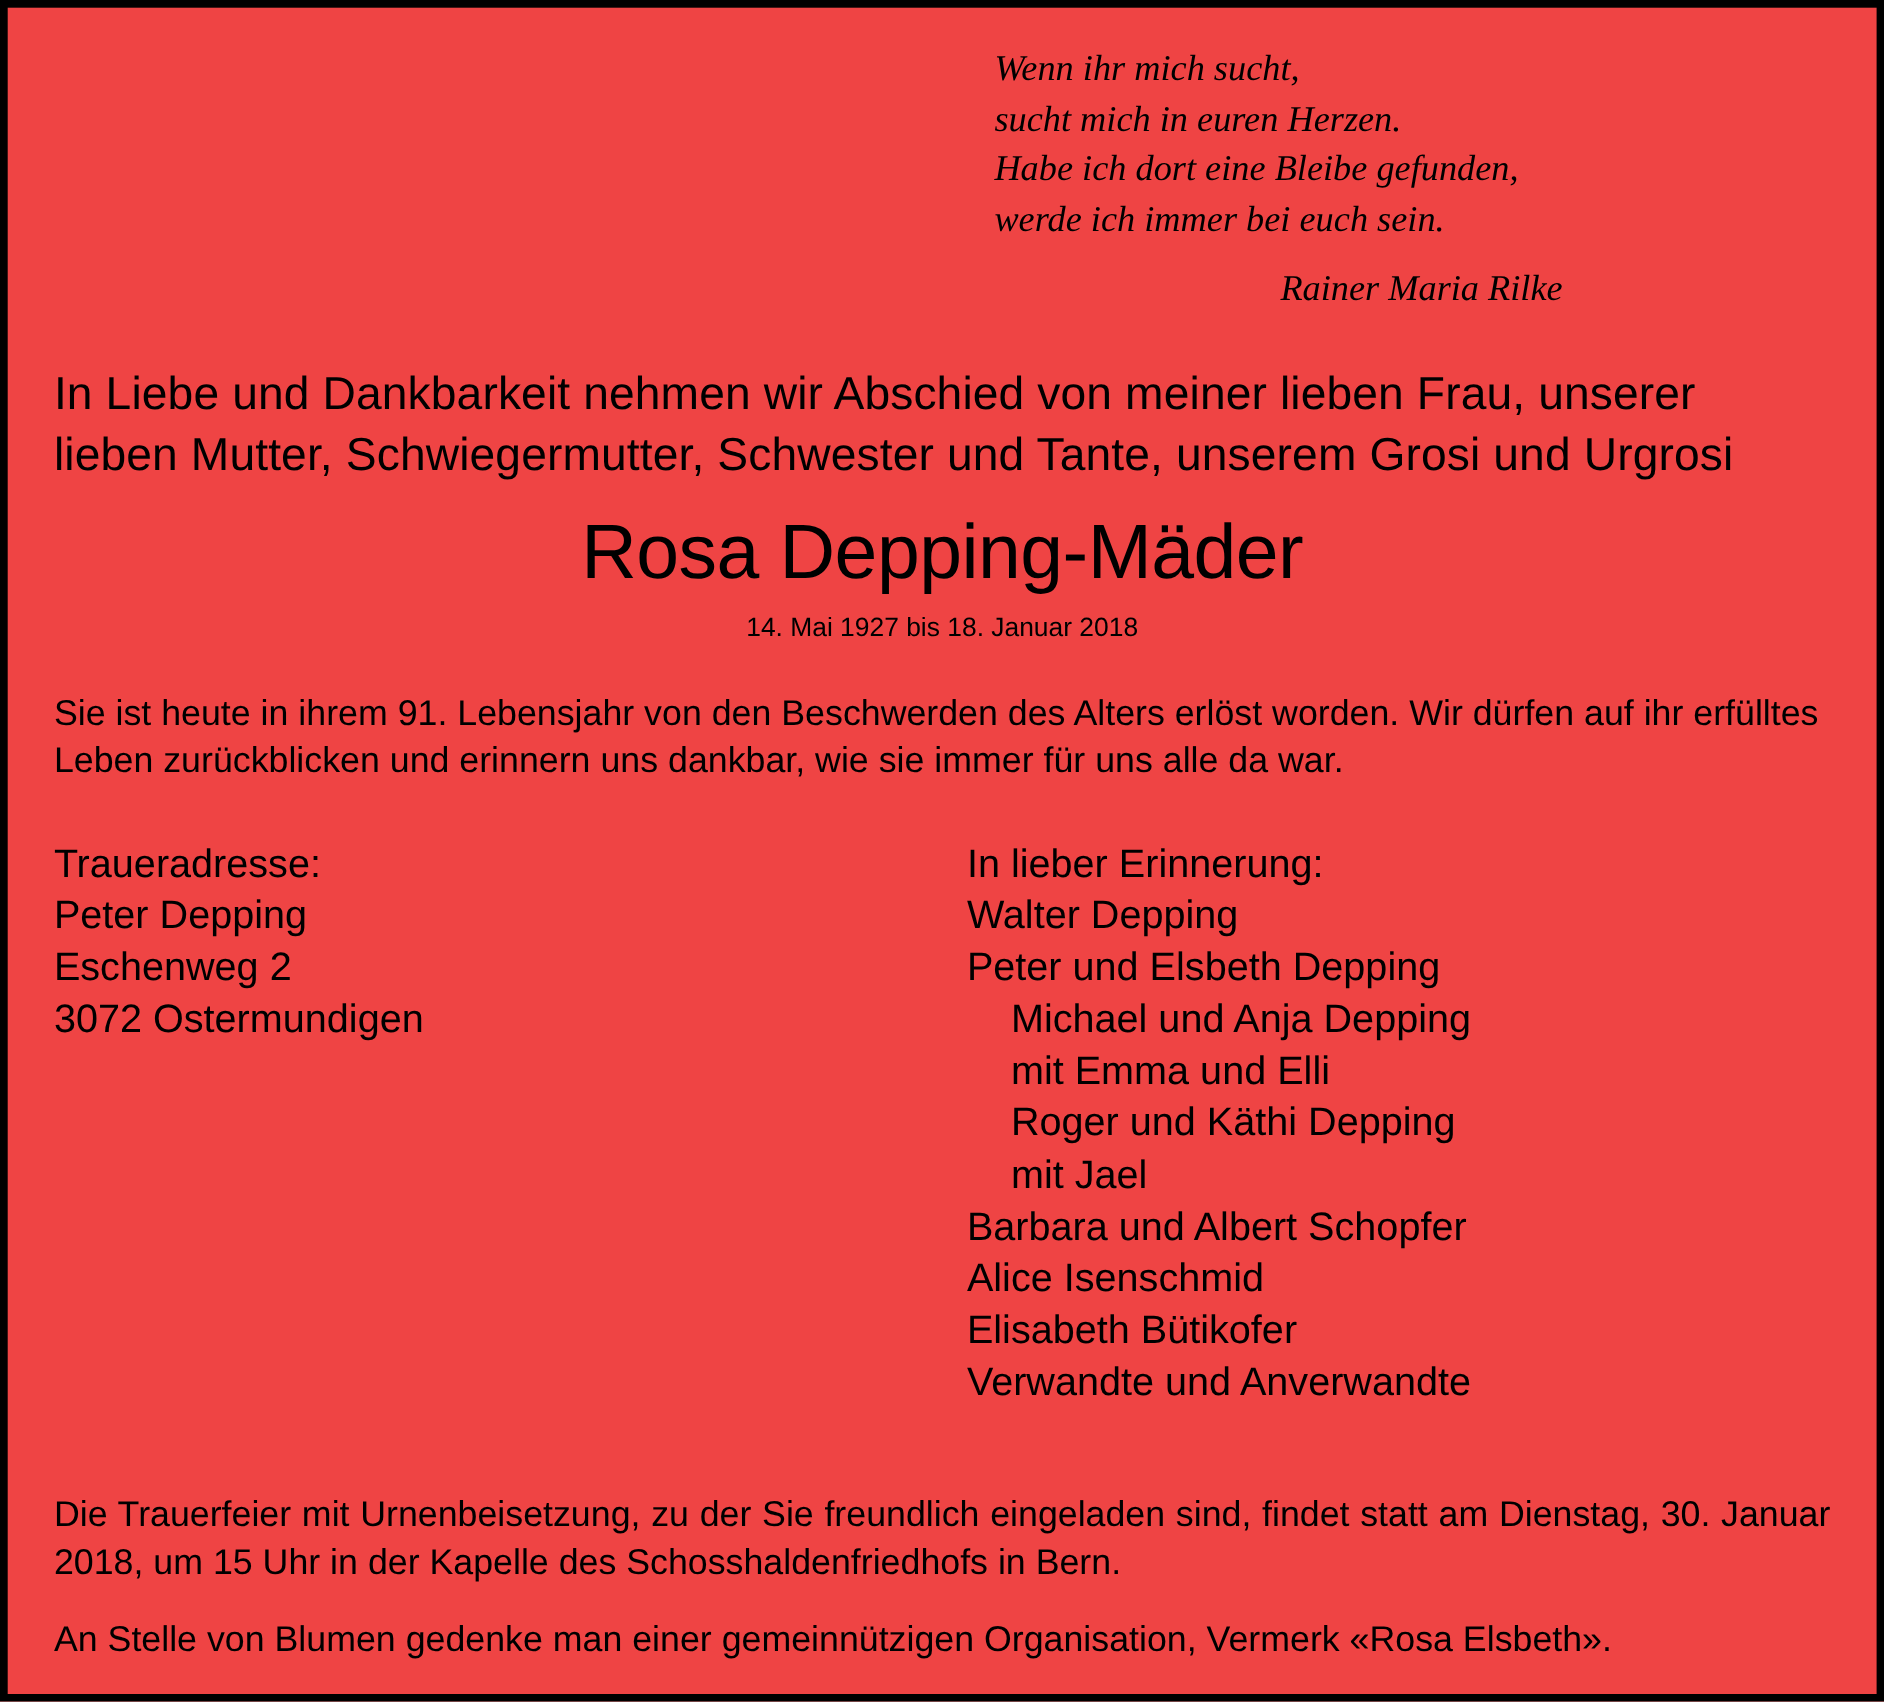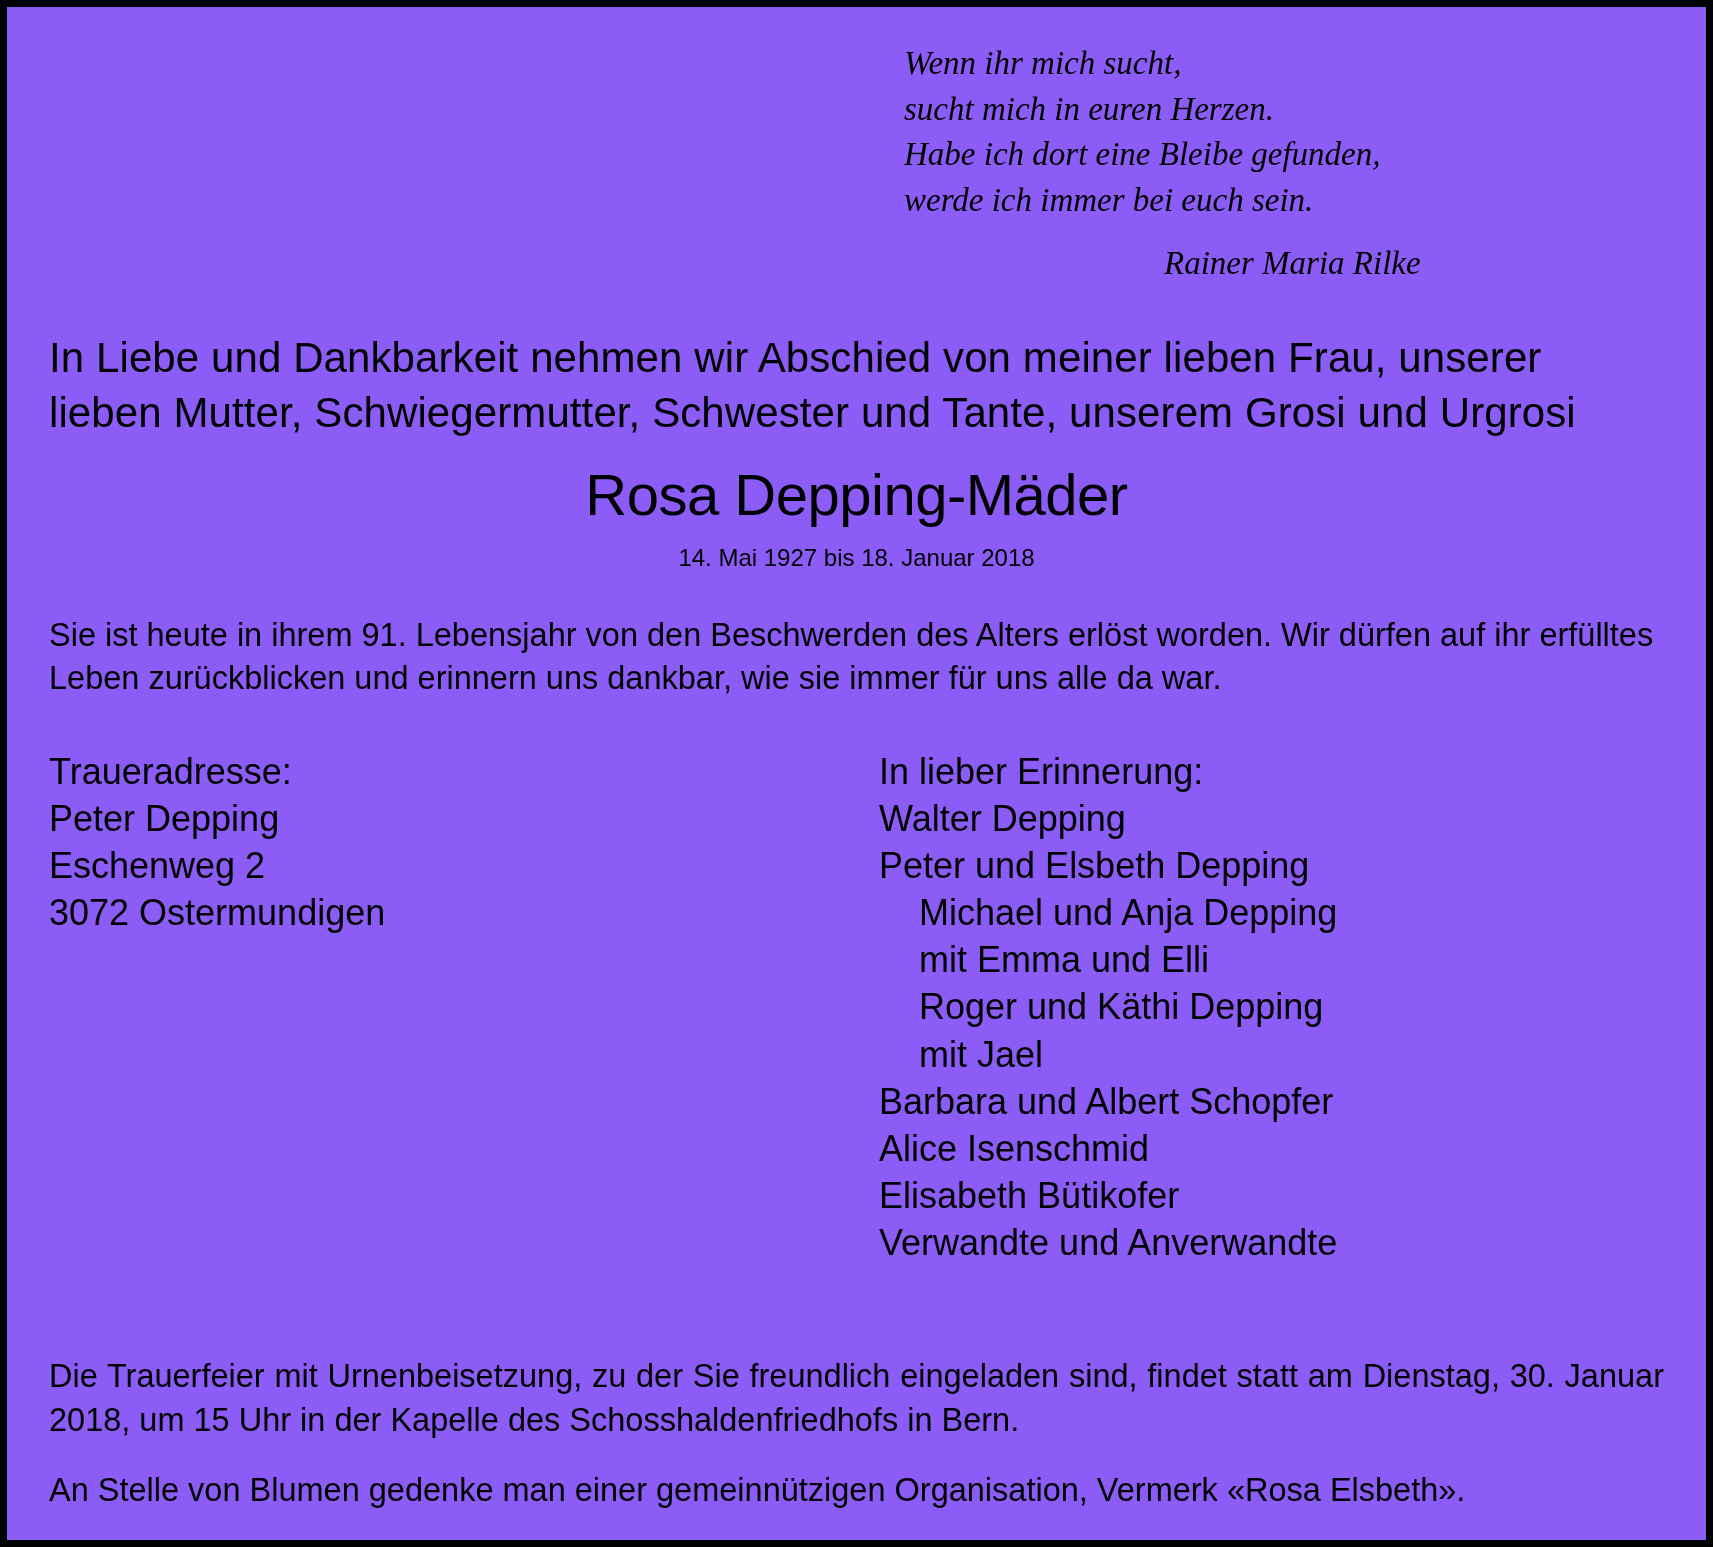--- a/index.html
+++ b/index.html
@@ -9,21 +9,21 @@
   }
   body {
     font-family: "Liberation Sans", sans-serif;
     color: #000000;
   }
   .notice {
     position: relative;
     width: 1713px;
     height: 1547px;
     box-sizing: border-box;
-    background: #8b5cf6;
+    background: #ef4444;
     border: 7px solid #000000;
     overflow: hidden;
   }
   .inner {
     box-sizing: border-box;
     padding: 34px 42px 0 42px;
     height: 100%;
   }
 
   
@@ -47,21 +47,21 @@
   .intro {
     margin-top: 43px;
     font-size: 42px;
     line-height: 1.32;
     letter-spacing: 0.1px;
   }
 
   
   .name {
     text-align: center;
-    font-size: 58px;
+    font-size: 70px;
     line-height: 1.08;
     margin-top: 23px;
     letter-spacing: -0.5px;
   }
   .dates {
     text-align: center;
     font-size: 24px;
     margin-top: 18px;
   }
 

